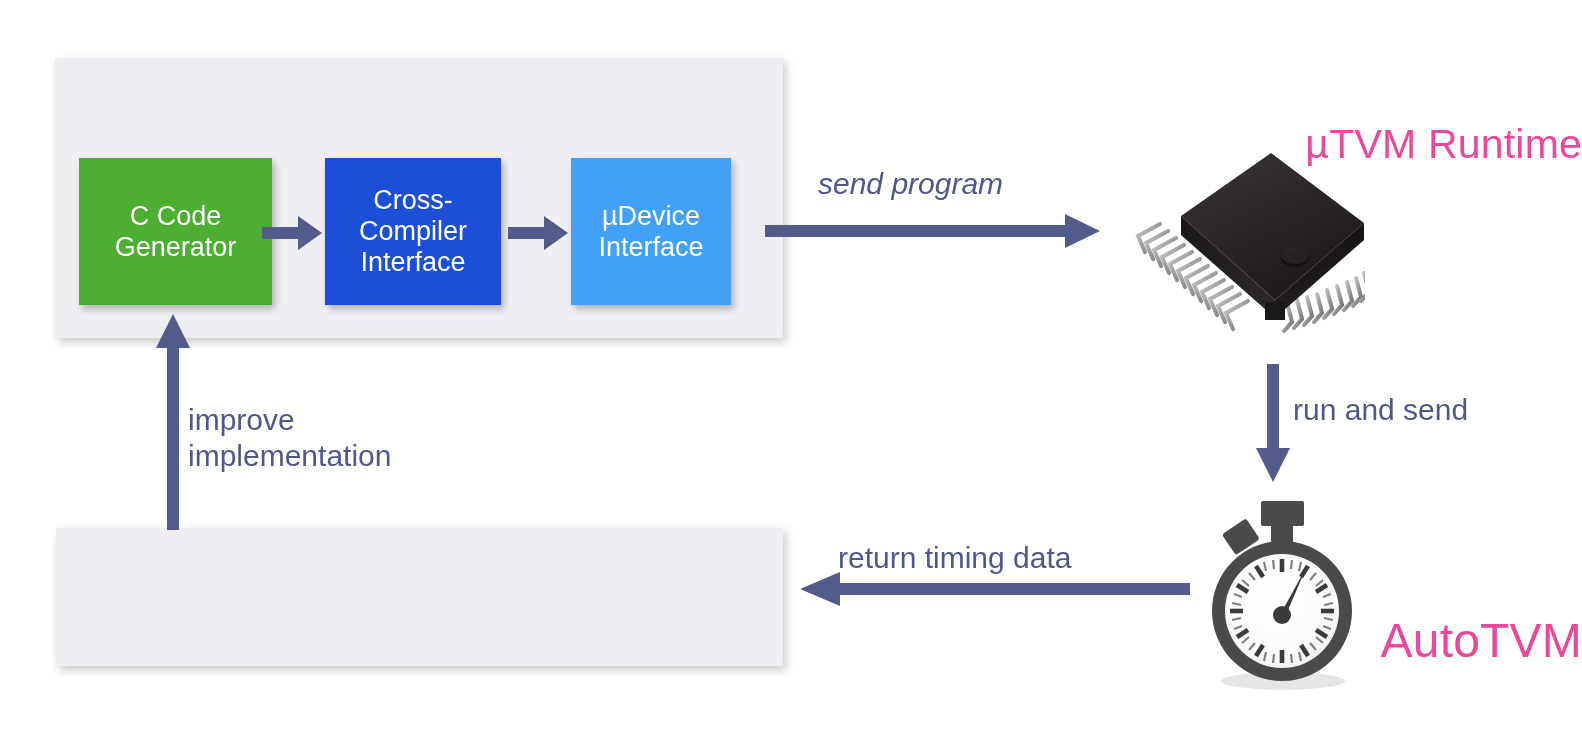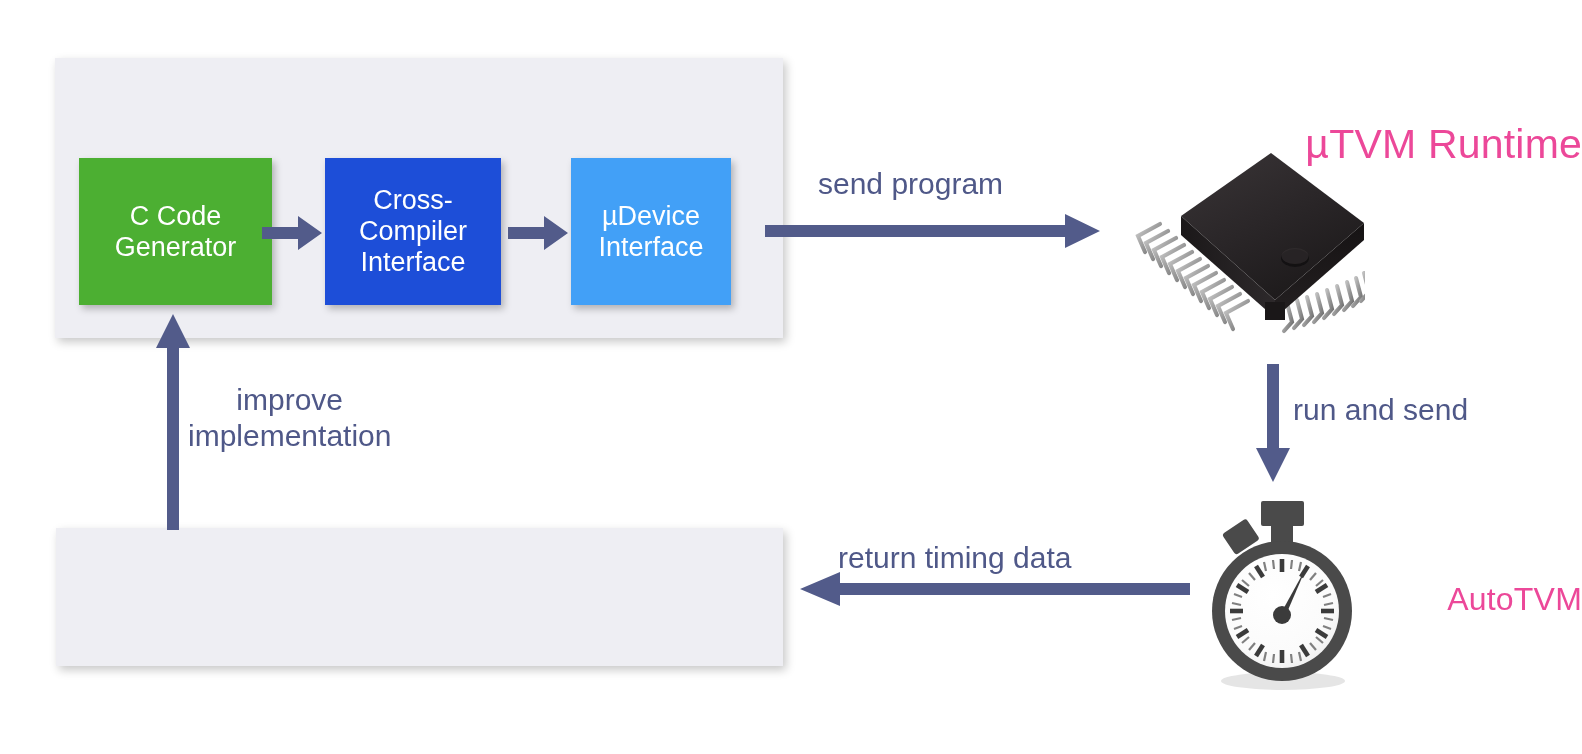--- a/index.html
+++ b/index.html
@@ -46,22 +46,22 @@
     font-weight: 400;
     letter-spacing: 0.2px;
     white-space: nowrap;
     margin-top: 43px;
   }
   #runtime-title {
     top: 78px;
     font-size: 41px;
   }
   #autotvm-title {
-    top: 538px;
-    font-size: 32px;
+    top: 570px;
+    font-size: 48px;
   }
 
   
   .stage-box {
     position: absolute;
     display: flex;
     align-items: center;
     justify-content: center;
     text-align: center;
     color: #ffffff;
@@ -99,24 +99,24 @@
   #arrow-improve-impl     { left: 156px;  top: 314px; width: 34px;  height: 216px; }
 
   
   .edge-label {
     position: absolute;
     color: #4f5888;
     font-size: 30px;
     line-height: 1.2;
     white-space: pre-line;
   }
-  #label-send-program  { left: 818px;  top: 166px; }
+  #label-send-program  { left: 818px;  top: 166px; font-style: italic; }
   #label-run-and-time  { left: 1293px; top: 392px; }
   #label-return-timing { left: 838px;  top: 540px; }
-  #label-improve-impl  { left: 188px;  top: 382px; text-align: center; }
+  #label-improve-impl  { left: 188px;  top: 402px; }
 
   
   #microchip {
     position: absolute;
     left: 1125px;
     top: 140px;
     width: 240px;
     height: 205px;
   }
 

